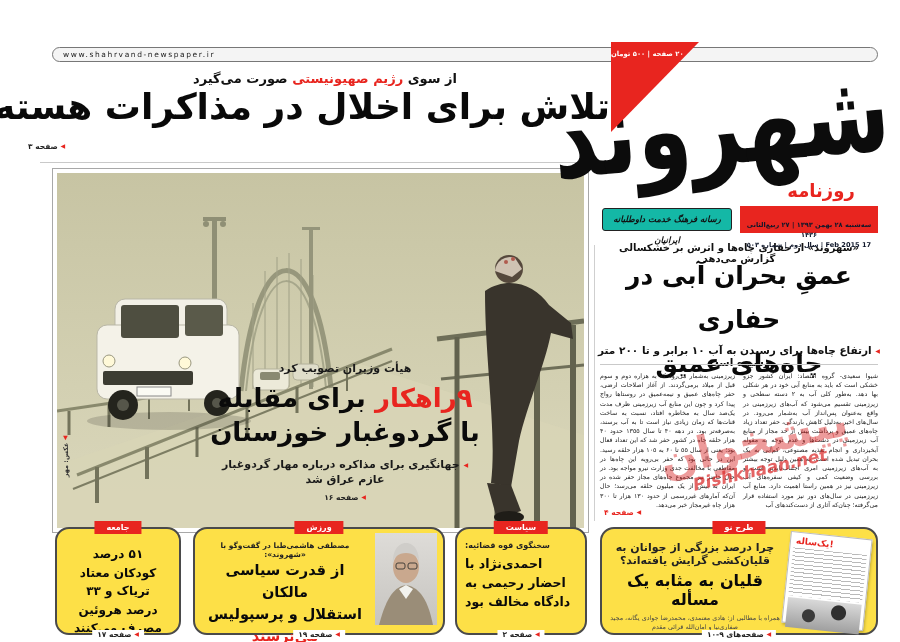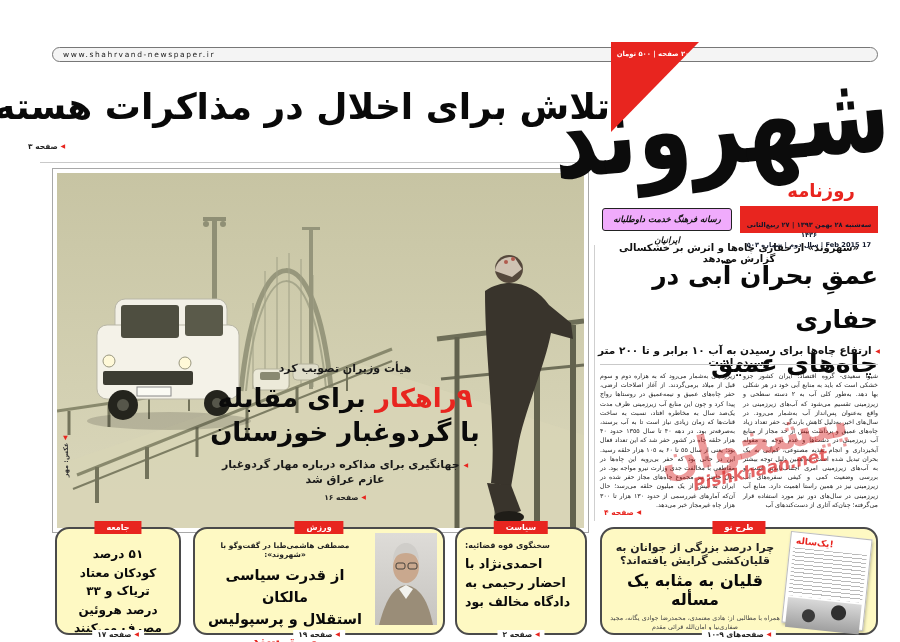--- a/index.html
+++ b/index.html
@@ -9,30 +9,30 @@
   #page { position:relative; width:900px; height:642px; background:#fff; }
 
   
   .url-pill { left:52px; top:47px; width:826px; height:15px; border:1px solid #777;
               border-radius:8px; background:#f4f4f4; z-index:1; }
   .url-text { direction:ltr; font-size:7.5px; letter-spacing:1.6px; color:#222;
               line-height:13px; padding-left:10px; text-align:left; }
   .price-tri { left:611px; top:42px; width:88px; height:90px; background:#e8251f;
                clip-path:polygon(0 0,100% 0,0 100%); z-index:3; }
   .price-text { color:#fff; font-size:6.8px; font-weight:bold; padding:8px 4px 0 0;
-                text-align:center; }
+                text-align:left; }
 
   
   .masthead-title { left:598px; top:40px; width:292px; height:175px; text-align:center;
                     font-size:88px; font-weight:bold; color:#0c0c0c; line-height:170px;
                     transform:rotate(-5deg) scaleY(1.25); z-index:2; letter-spacing:-3px;}
   .rozname { left:765px; top:180px; width:112px; text-align:center; color:#e8251f;
              font-size:18px; font-weight:bold; z-index:4; }
   .tagline-box { left:602px; top:208px; width:130px; height:23px; border:1px solid #222;
-                 border-radius:3px; background:#f0abfc; font-size:8.5px; font-weight:bold;
+                 border-radius:3px; background:#14b8a6; font-size:8.5px; font-weight:bold;
                  font-style:italic; text-align:center; line-height:21px; color:#111; z-index:4;}
   .date-box { left:740px; top:206px; width:138px; height:27px; background:#e8251f;
               color:#0f172a; text-align:center; padding-top:14px; z-index:4; }
   .date-box div { font-size:6.6px; font-weight:bold; line-height:10px; }
 
   
   .lead-kicker { left:40px; top:71px; width:570px; text-align:center; font-size:13px;
                  font-weight:bold; color:#111; }
   .red { color:#e8251f; }
   .lead-headline { left:20px; top:86px; width:590px; text-align:center; font-size:36px;
@@ -52,50 +52,50 @@
   .po-headline { font-size:26px; font-weight:bold; color:#0a0a0a; line-height:34px; }
   .po-sub { font-size:11px; font-weight:bold; color:#1a1a1a; margin-top:8px; line-height:15px;
             width:260px; margin-left:auto; margin-right:auto;}
   .po-pageref { margin-top:6px; }
   .photo-credit { left:35px; top:452px; transform:rotate(-90deg); transform-origin:center;
                   font-size:6.5px; font-weight:bold; color:#333; width:60px; text-align:center;}
 
   
   .ws-kicker { left:600px; top:242px; width:278px; text-align:center; font-size:10px;
                font-weight:bold; color:#111; }
-  .ws-headline { left:600px; top:254px; width:278px; text-align:right; font-size:25px;
+  .ws-headline { left:600px; top:254px; width:278px; text-align:center; font-size:25px;
                  font-weight:bold; color:#090909; line-height:44px; }
   .ws-sub { left:598px; top:344px; width:282px; text-align:center; font-size:10.5px;
             font-weight:bold; color:#111; }
   .ws-rule { left:600px; top:364px; width:278px; }
   .ws-cols { left:600px; top:371px; width:278px; height:146px; display:flex; gap:8px; }
   .ws-col { width:135px; font-size:6.3px; line-height:9.2px; text-align:justify; color:#222; }
   .ws-pageref { left:604px; top:508px; color:#e8251f; }
   .v-rule { left:594px; top:245px; width:1px; height:276px; background:#cfcfcf; }
 
   
   .watermark { left:635px; top:415px; width:240px; text-align:center;
                transform:rotate(-13deg); z-index:6; pointer-events:none; }
   .wm-fa { font-size:44px; font-weight:bold; color:rgba(216,34,34,.45); }
   .wm-latin { font-size:17px; font-weight:bold; font-style:italic; color:rgba(216,34,34,.7);
               direction:ltr; margin-top:-6px;}
 
   
-  .bbox { top:527px; height:108px; border:2px solid #4a4a4a; border-radius:14px; background:#fef9c3; }
+  .bbox { top:527px; height:108px; border:2px solid #4a4a4a; border-radius:14px; background:#fde047; }
   .bbox .tab { position:absolute; top:-8px; left:50%; transform:translateX(-50%);
                background:#e8251f; color:#fff; font-size:8px; font-weight:bold;
                padding:2px 12px; white-space:nowrap; z-index:2;}
   .bbox .bref { position:absolute; bottom:-6px; left:50%; transform:translateX(-50%);
                 background:#fff; padding:0 5px; white-space:nowrap; z-index:2;}
   .b1 { left:55px; width:126px; }
   .b1-text { padding:16px 16px 0; text-align:center; font-size:12px; font-weight:bold;
              line-height:18.5px; color:#0a0a0a; }
   .b2 { left:193px; width:252px; }
   .b2-text { position:absolute; right:74px; left:6px; top:12px; text-align:center; }
-  .b2-kicker { font-size:7.5px; font-weight:bold; color:#222; margin-bottom:5px; }
+  .b2-kicker { font-size:7.5px; font-weight:bold; color:#222; }
   .b2-headline { font-size:14.5px; font-weight:bold; color:#0a0a0a; line-height:22px; }
   .b2-photo { position:absolute; right:6px; top:4px; width:62px; height:92px; overflow:hidden; }
   .b3 { left:455px; width:132px; }
   .b3-inner { padding:12px 8px 0; text-align:left; }
   .b3-kicker { font-size:8px; font-weight:bold; color:#222; margin-bottom:4px; }
   .b3-headline { font-size:12.5px; font-weight:bold; color:#0a0a0a; line-height:19px; }
   .b4 { left:600px; width:278px; }
   .b4-text { position:absolute; right:96px; left:8px; top:12px; text-align:center; }
   .b4-kicker { font-size:11px; font-weight:bold; color:#222; margin-bottom:4px; }
   .b4-headline { font-size:16px; font-weight:bold; color:#0a0a0a; }
@@ -127,20 +127,21 @@
   </div>
 
   <div class="abs masthead-title">شهروند</div>
   <div class="abs rozname">روزنامه</div>
   <div class="abs tagline-box">رسانه فرهنگ خدمت داوطلبانه ایرانیان</div>
   <div class="abs date-box">
     <div>سه‌شنبه ۲۸ بهمن ۱۳۹۳ | ۲۷ ربیع‌الثانی ۱۴۳۶</div>
     <div>17 Feb 2015 | سال دوم | شماره ۵۰۳</div>
   </div>
 
+  <div class="abs lead-kicker"><span>از سوی </span><span class="red">رژیم صهیونیستی</span><span> صورت می‌گیرد</span></div>
   <div class="abs lead-headline">تلاش برای اخلال در مذاکرات هسته‌ای</div>
   <div class="abs lead-pageref pageref"><span class="tri">◀</span> <span>صفحه ۳</span></div>
   <div class="abs rule-h lead-rule"></div>
 
   <div class="abs photo-frame">
     <svg width="527" height="355" viewBox="0 0 527 355">
       <defs>
         <linearGradient id="sky" x1="0" y1="0" x2="0" y2="1">
           <stop offset="0" stop-color="#c7c4a3"></stop>
             <stop offset="1" stop-color="#dbd8bc"></stop>

